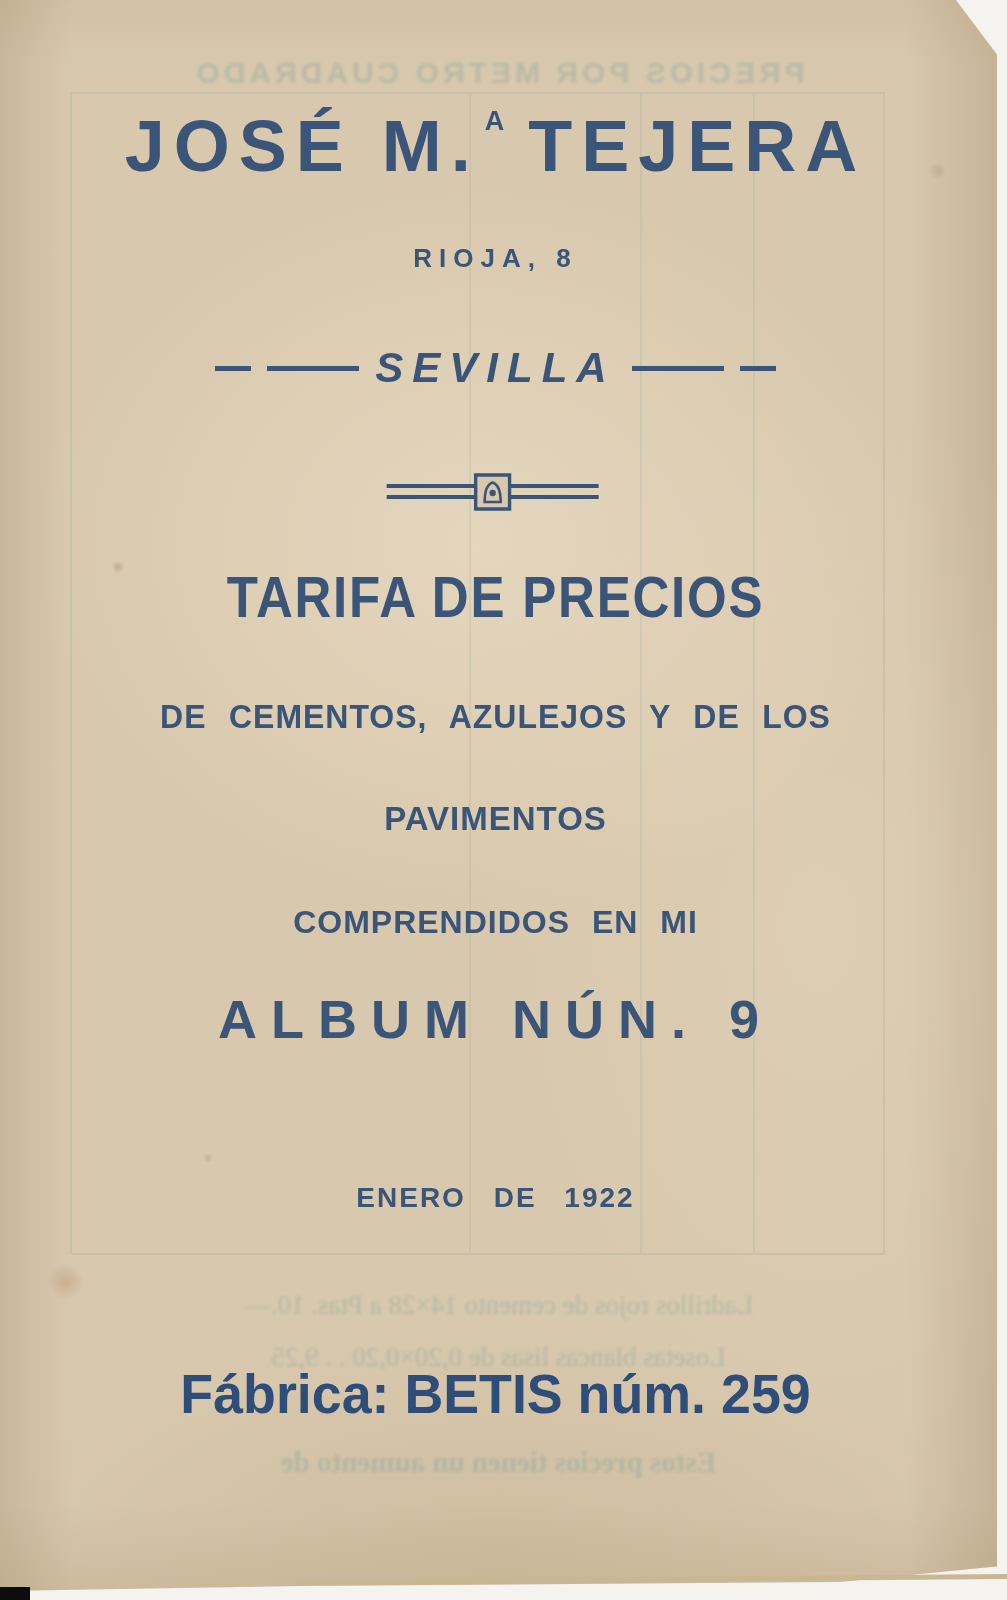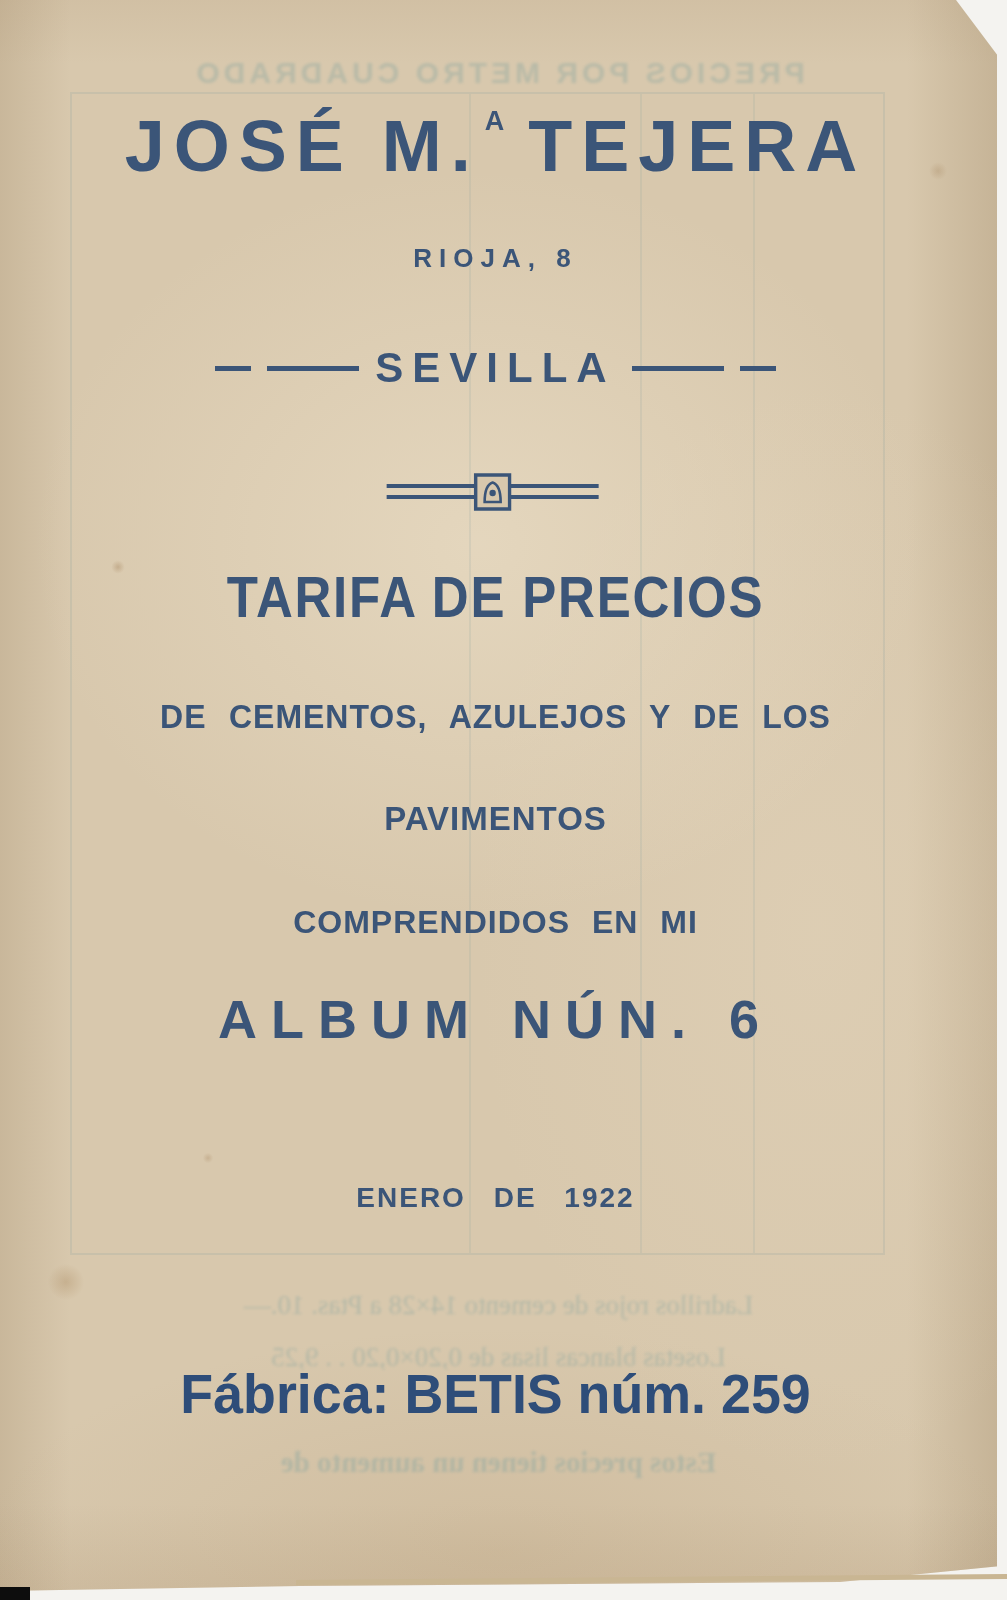--- a/index.html
+++ b/index.html
@@ -55,21 +55,21 @@
 
   
   .printed{position:absolute;left:0;right:6px;text-align:center;line-height:1;color:var(--ink);white-space:nowrap;}
 
   .name{top:110px;font-size:72px;font-weight:700;letter-spacing:9px;}
   .name-sup{display:inline-block;font-size:27px;vertical-align:top;position:relative;top:-2px;margin-left:5px;letter-spacing:0;}
   .name-part2{margin-left:24px;}
 
   .address{top:245px;font-size:26px;font-weight:700;letter-spacing:7px;}
 
-  .sevilla-row{top:347px;display:flex;align-items:center;justify-content:center;gap:16px;}
+  .sevilla-row{top:347px;display:flex;align-items:center;justify-content:center;gap:16px;font-style:italic;}
   .dash{height:5px;background:var(--ink);display:inline-block;}
   .dash-short{width:36px;}
   .dash-long{width:92px;}
   .city{font-size:42px;font-weight:700;letter-spacing:9px;color:var(--ink);}
 
   .ornament{position:absolute;left:50%;top:472px;width:212px;height:40px;transform:translateX(-53%);}
   .orn-line{position:absolute;left:0;right:0;height:4px;background:var(--ink);}
   .orn-line.l1{top:12px;}
   .orn-line.l2{top:23px;}
   .orn-box{position:absolute;left:50%;top:1px;transform:translateX(-50%);}
@@ -128,20 +128,20 @@
         <rect x="2" y="2" width="34" height="34" fill="#d8c8ad" stroke="#3b5578" stroke-width="3.5"></rect>
         <path d="M11 29 C11 17 14.5 11 19 9.5 C23.5 11 27 17 27 29 Z" fill="none" stroke="#3b5578" stroke-width="2.6"></path>
         <circle cx="19" cy="20" r="3.2" fill="#3b5578"></circle>
       </svg>
     </div>
 
     <div class="printed title">TARIFA DE PRECIOS</div>
     <div class="printed sub1">DE CEMENTOS, AZULEJOS Y DE LOS</div>
     <div class="printed sub3">COMPRENDIDOS EN MI</div>
     <div class="printed sub2">PAVIMENTOS</div>
-    <div class="printed album">ALBUM NÚN. 6</div>
+    <div class="printed album">ALBUM NÚN. 9</div>
     <div class="printed date">ENERO DE 1922</div>
     <div class="printed factory">Fábrica: BETIS núm. 259</div>
   </div>
 
   <div class="sheet-edge"></div>
   <div class="black-corner"></div>
 </div>
 
 </body></html>

